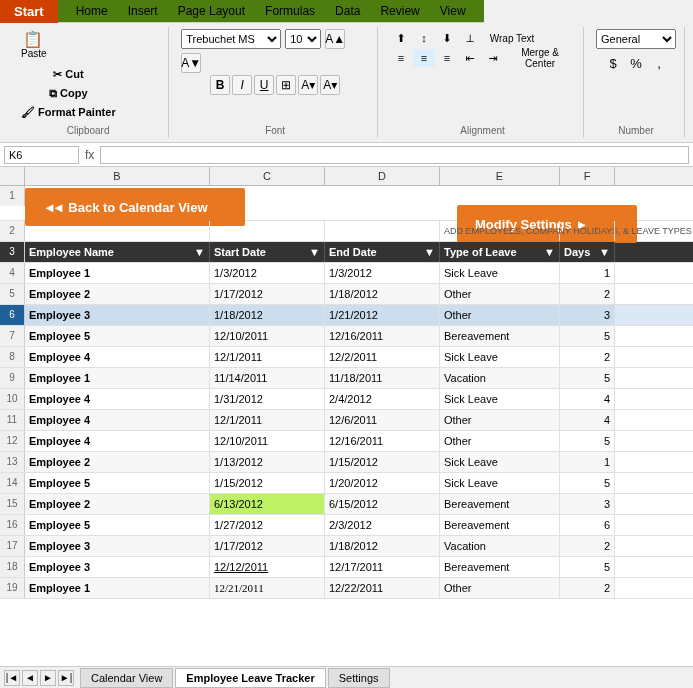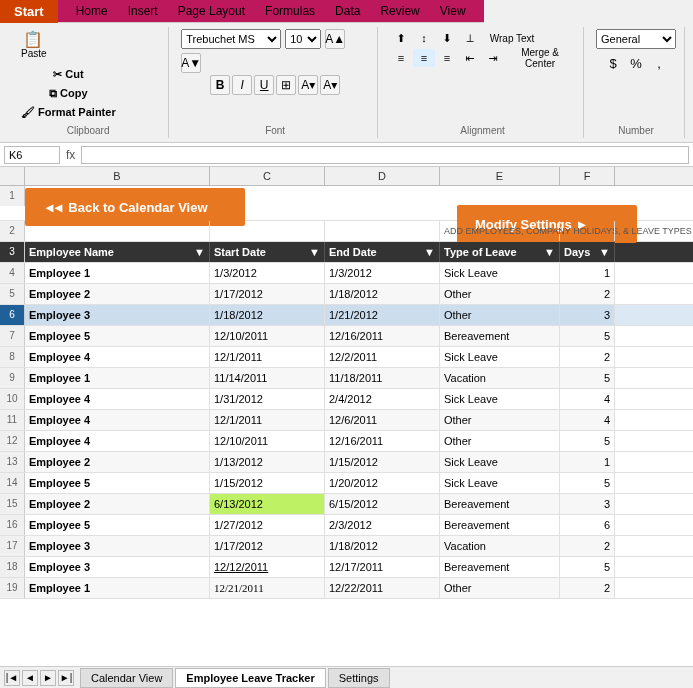--- a/index.html
+++ b/index.html
@@ -1,21 +1,21 @@
 <!DOCTYPE html>
 <html><head>
   <meta charset="utf-8">
   <style>
     * { box-sizing: border-box; margin: 0; padding: 0; }
     body { font-family: 'Segoe UI', Arial, sans-serif; font-size: 12px; background: #fff; width: 693px; height: 688px; overflow: hidden; }
 
     
     .ribbon { background: #f0f0f0; border-bottom: 1px solid #ccc; }
     .ribbon-file { background: #d04000; color: white; display: inline-block; padding: 4px 14px; font-weight: bold; font-size: 13px; cursor: pointer; }
-    .ribbon-tabs { display: flex; align-items: flex-start; background: #be185d; border-bottom: 1px solid #ccc; padding: 0 8px; }
+    .ribbon-tabs { display: flex; align-items: flex-start; background: #4d7c0f; border-bottom: 1px solid #ccc; padding: 0 8px; }
     .ribbon-tab { padding: 4px 10px; font-size: 12px; cursor: pointer; }
     .ribbon-body { display: flex; align-items: stretch; padding: 4px 8px; gap: 4px; min-height: 70px; }
     .ribbon-group { display: flex; flex-direction: column; align-items: center; border-right: 1px solid #ccc; padding: 2px 8px; min-width: 60px; }
     .ribbon-group-label { font-size: 10px; color: #666; margin-top: auto; padding-top: 4px; }
     .ribbon-group-inner { display: flex; align-items: center; gap: 4px; flex-wrap: wrap; }
     .ribbon-btn { background: none; border: 1px solid transparent; padding: 2px 4px; cursor: pointer; font-size: 12px; display: flex; flex-direction: column; align-items: center; border-radius: 2px; }
     .ribbon-btn-icon { font-size: 16px; line-height: 1; }
     .ribbon-btn-label { font-size: 10px; }
     .ribbon-small-btns { display: flex; flex-direction: column; gap: 2px; }
     .ribbon-small-btn { background: none; border: 1px solid transparent; padding: 1px 4px; cursor: pointer; font-size: 11px; border-radius: 2px; font-weight: bold; }
@@ -23,21 +23,21 @@
     .font-name-select { width: 100px; font-size: 11px; height: 20px; }
     .font-size-select { width: 36px; font-size: 11px; height: 20px; }
     .font-row { display: flex; gap: 2px; align-items: center; }
     .font-btn { width: 20px; height: 20px; border: 1px solid #bbb; background: #f5f5f5; cursor: pointer; font-size: 12px; display: flex; align-items: center; justify-content: center; border-radius: 2px; }
     .bold-btn { font-weight: bold; }
     .italic-btn { font-style: italic; }
     .underline-btn { text-decoration: underline; }
     
     
     .formula-bar { display: flex; align-items: center; border-bottom: 1px solid #ccc; padding: 2px 4px; background: #fff; height: 24px; }
-    .cell-ref { width: 56px; border: 1px solid #bbb; font-size: 11px; padding: 1px 4px; height: 18px; }
+    .cell-ref { width: 75px; border: 1px solid #bbb; font-size: 11px; padding: 1px 4px; height: 18px; }
     .fx-btn { padding: 0 6px; font-size: 12px; color: #555; cursor: pointer; border: none; background: none; }
     .formula-input { flex: 1; border: 1px solid #bbb; font-size: 11px; padding: 1px 4px; height: 18px; }
 
     
     .spreadsheet { width: 100%; background: #fff; }
     .col-headers { display: flex; background: #f0f0f0; border-bottom: 1px solid #bbb; }
     .row-num-header { width: 25px; min-width: 25px; border-right: 1px solid #bbb; background: #f0f0f0; height: 18px; }
     .col-header { border-right: 1px solid #bbb; text-align: center; font-size: 11px; color: #333; height: 18px; line-height: 18px; overflow: hidden; background: #f0f0f0; }
     .sheet-row { display: flex; border-bottom: 1px solid #e0e0e0; min-height: 20px; }
     .sheet-row.selected { background: #dce9f5; }

